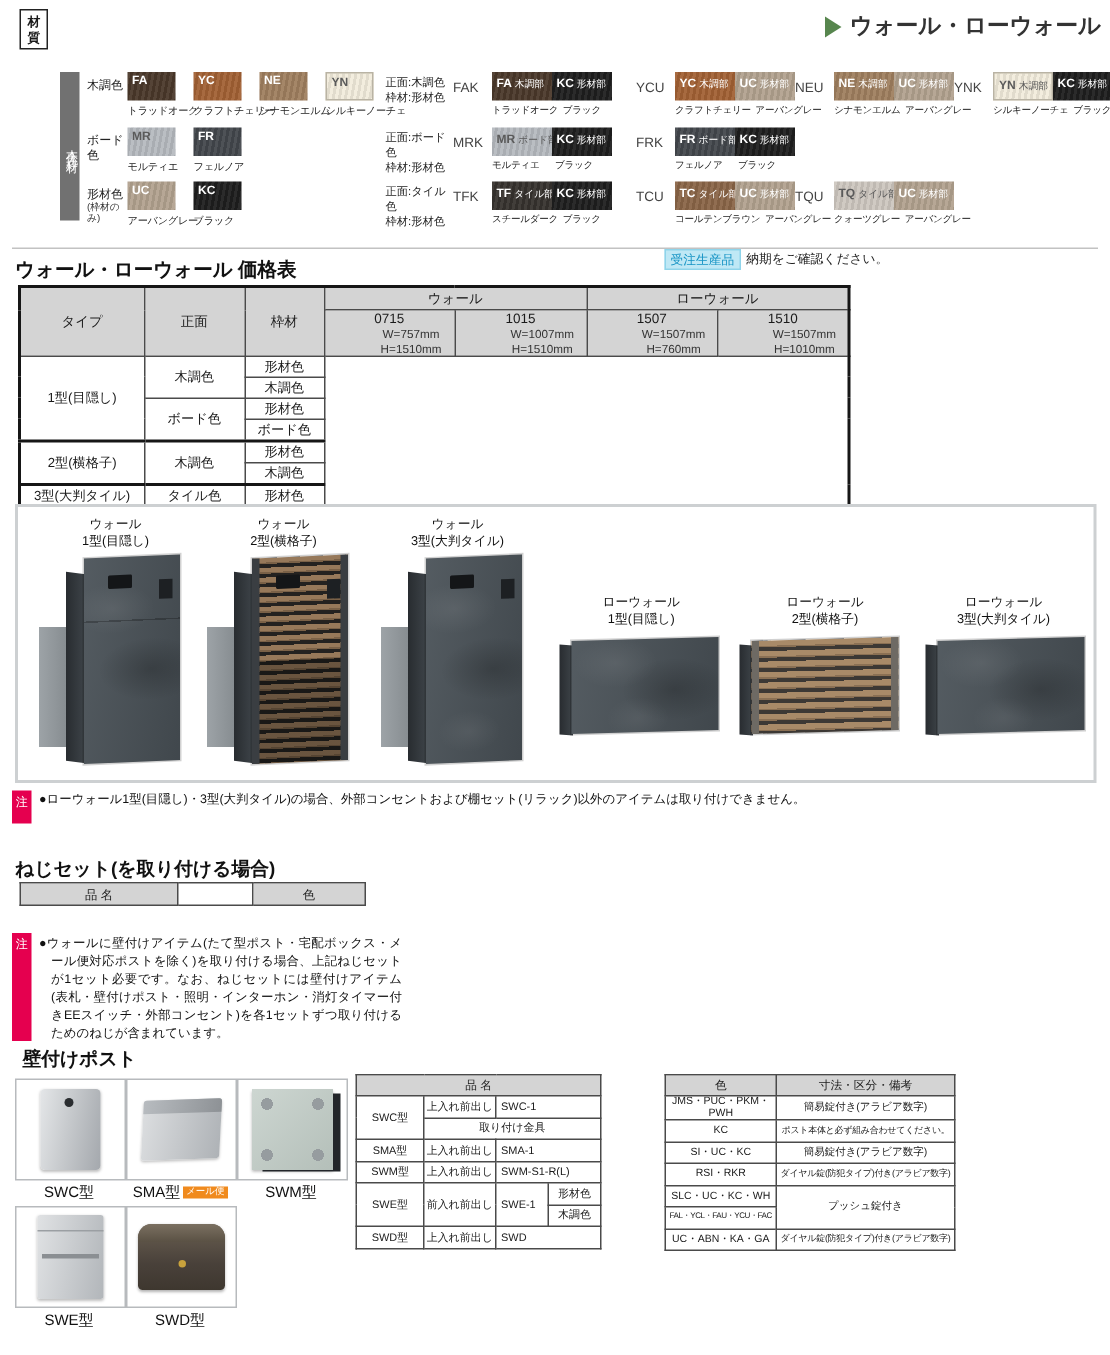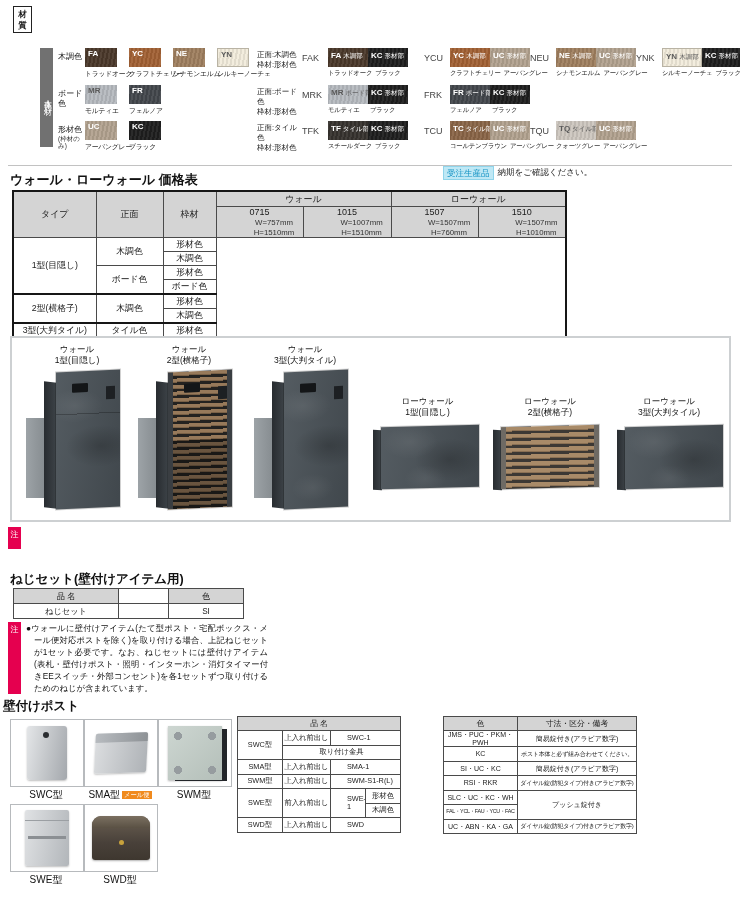--- a/index.html
+++ b/index.html
@@ -113,35 +113,39 @@
   .mb-swe{width:44px;height:56px;background:linear-gradient(100deg,#e0e2e4,#b2b6ba);position:relative;border-radius:2px;box-shadow:0 1px 2px rgba(0,0,0,.25);}
   .mb-swe::before{content:"";position:absolute;top:46%;left:3px;right:3px;height:3px;background:#8b8f93;}
   .mb-swe::after{content:"";position:absolute;top:10px;left:0;right:0;height:1px;background:#9b9fa3;}
   .mb-swd{width:58px;height:44px;background:linear-gradient(180deg,#6b6052,#49413a 60%,#3e372f);border-radius:9px 9px 3px 3px;position:relative;box-shadow:0 1px 2px rgba(0,0,0,.3);}
   .mb-swd::before{content:"";position:absolute;top:0;left:0;right:0;height:12px;background:linear-gradient(180deg,#7b7061,#5a5144);border-radius:9px 9px 0 0;}
   .mb-swd::after{content:"";position:absolute;top:24px;left:27px;width:5px;height:5px;border-radius:50%;background:#c8a23c;}
   
   .ptl{left:237px;top:716px;width:163px;border:1.5px solid #222;}
   .ptl th{font-size:7.8px;height:13px;}
   .ptl td{font-size:7.3px;height:13.5px;line-height:1.1;}
-  .ptl td.mdl{text-align:left;padding-left:16px;}
+  .ptl td.mdl{text-align:left;padding-left:3px;}
   .ptr{left:443px;top:716px;width:193px;border:1.5px solid #222;}
   .ptr th{font-size:7.8px;height:13px;}
   .ptr td{font-size:7px;height:13.5px;line-height:1.1;}
   .ptr td.xs{font-size:6px;letter-spacing:-.2px;}
   .ptr td.xxs{font-size:5.4px;letter-spacing:-.3px;}
 </style>
 </head>
 <body>
 
 <div id="page">
 
   <div class="mat-badge">
     <div>材</div>
     <div>質</div>
+  </div>
+  <div class="page-title">
+    <div class="tri"></div>
+    <span>ウォール・ローウォール</span>
   </div>
 
   <div class="vbar">
     <span>本体・枠材</span>
   </div>
 
   <div class="mat-row" style="top:48px">
     <div class="rlabel">木調色</div>
     <div class="chips">
       <div class="chipwrap">
@@ -477,50 +481,46 @@
       <div class="fig low">
         <div class="fg-side"></div>
         <div class="fg-face stone"></div>
       </div>
     </div>
   </div>
 
   <div class="note" style="left:8px;top:527px;right:8px">
     <div class="note-badge sq" style="background-color: rgb(229, 0, 79);">注</div>
     <div class="note-text">
-    </div>
-  </div>
-
-  <div class="sec-title" style="left:10px;top:571px;font-size:12.5px">ねじセット(壁付けアイテム用)</div>
+      <div>●ローウォール1型(目隠し)・3型(大判タイル)の場合、外部コンセントおよび棚セット(リラック)以外のアイテムは取り付けできません。</div>
+    </div>
+  </div>
+
+  <div class="sec-title" style="left:10px;top:571px;font-size:12.5px">ねじセット(を取り付ける場合)</div>
   <table class="tbl screws">
     <colgroup>
         <col style="width:105px">
         <col style="width:50px">
         <col style="width:75px">
       </colgroup>
     <tbody>
         <tr>
       <th>品 名</th>
       <th class="blank"></th>
       <th>色</th>
     </tr>
-    <tr>
-      <td>ねじセット</td>
-      <td class="blank"></td>
-      <td>SI</td>
-    </tr>
   </tbody>
     </table>
 
   <div class="note" style="left:8px;top:622px">
     <div class="note-badge" style="background-color: rgb(229, 0, 79);">注</div>
     <div class="note2-text">●ウォールに壁付けアイテム(たて型ポスト・宅配ボックス・メール便対応ポストを除く)を取り付ける場合、上記ねじセットが1セット必要です。なお、ねじセットには壁付けアイテム(表札・壁付けポスト・照明・インターホン・消灯タイマー付きEEスイッチ・外部コンセント)を各1セットずつ取り付けるためのねじが含まれています。</div>
   </div>
 
-  <div class="sec-title" style="left:3px;top:698px;font-size:12.5px">壁付けポスト</div>
+  <div class="sec-title" style="left:15px;top:698px;font-size:12.5px">壁付けポスト</div>
 
   <div class="pbox" style="left:10px;top:719px">
       <div class="mb-swc"></div>
     </div>
   <div class="pbox" style="left:84px;top:719px">
       <div class="mb-sma"></div>
     </div>
   <div class="pbox" style="left:158px;top:719px">
       <div class="mb-swm"></div>
     </div>

